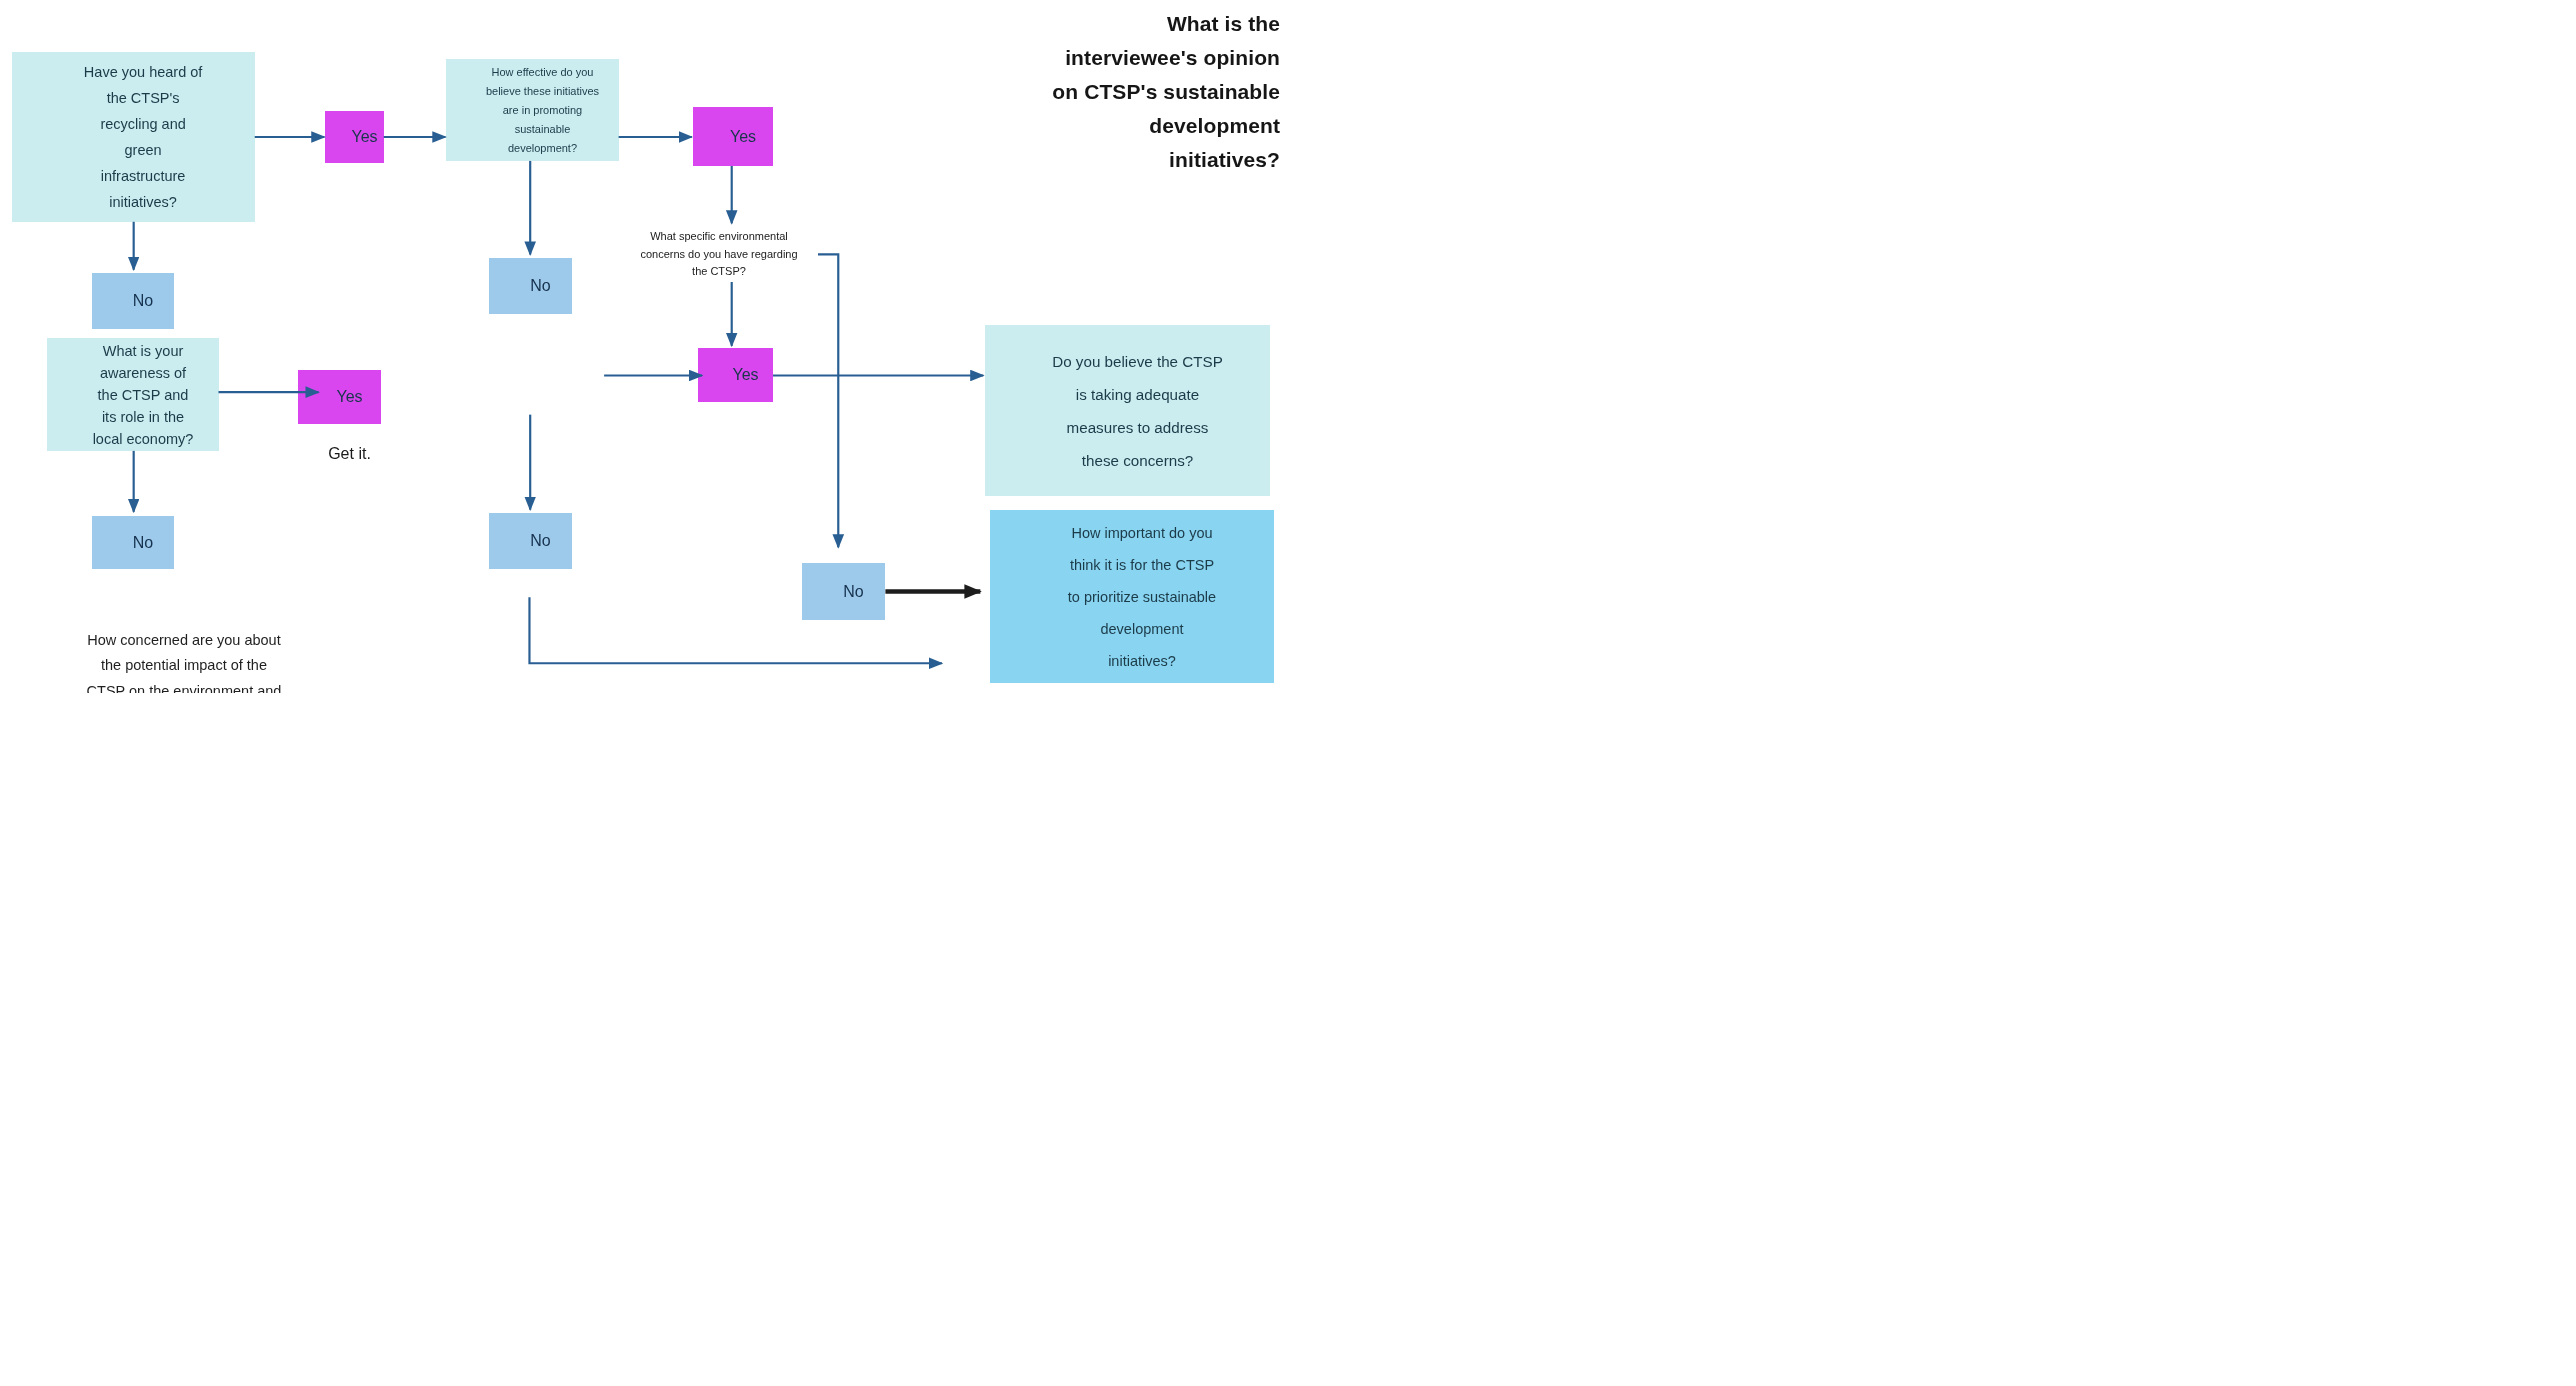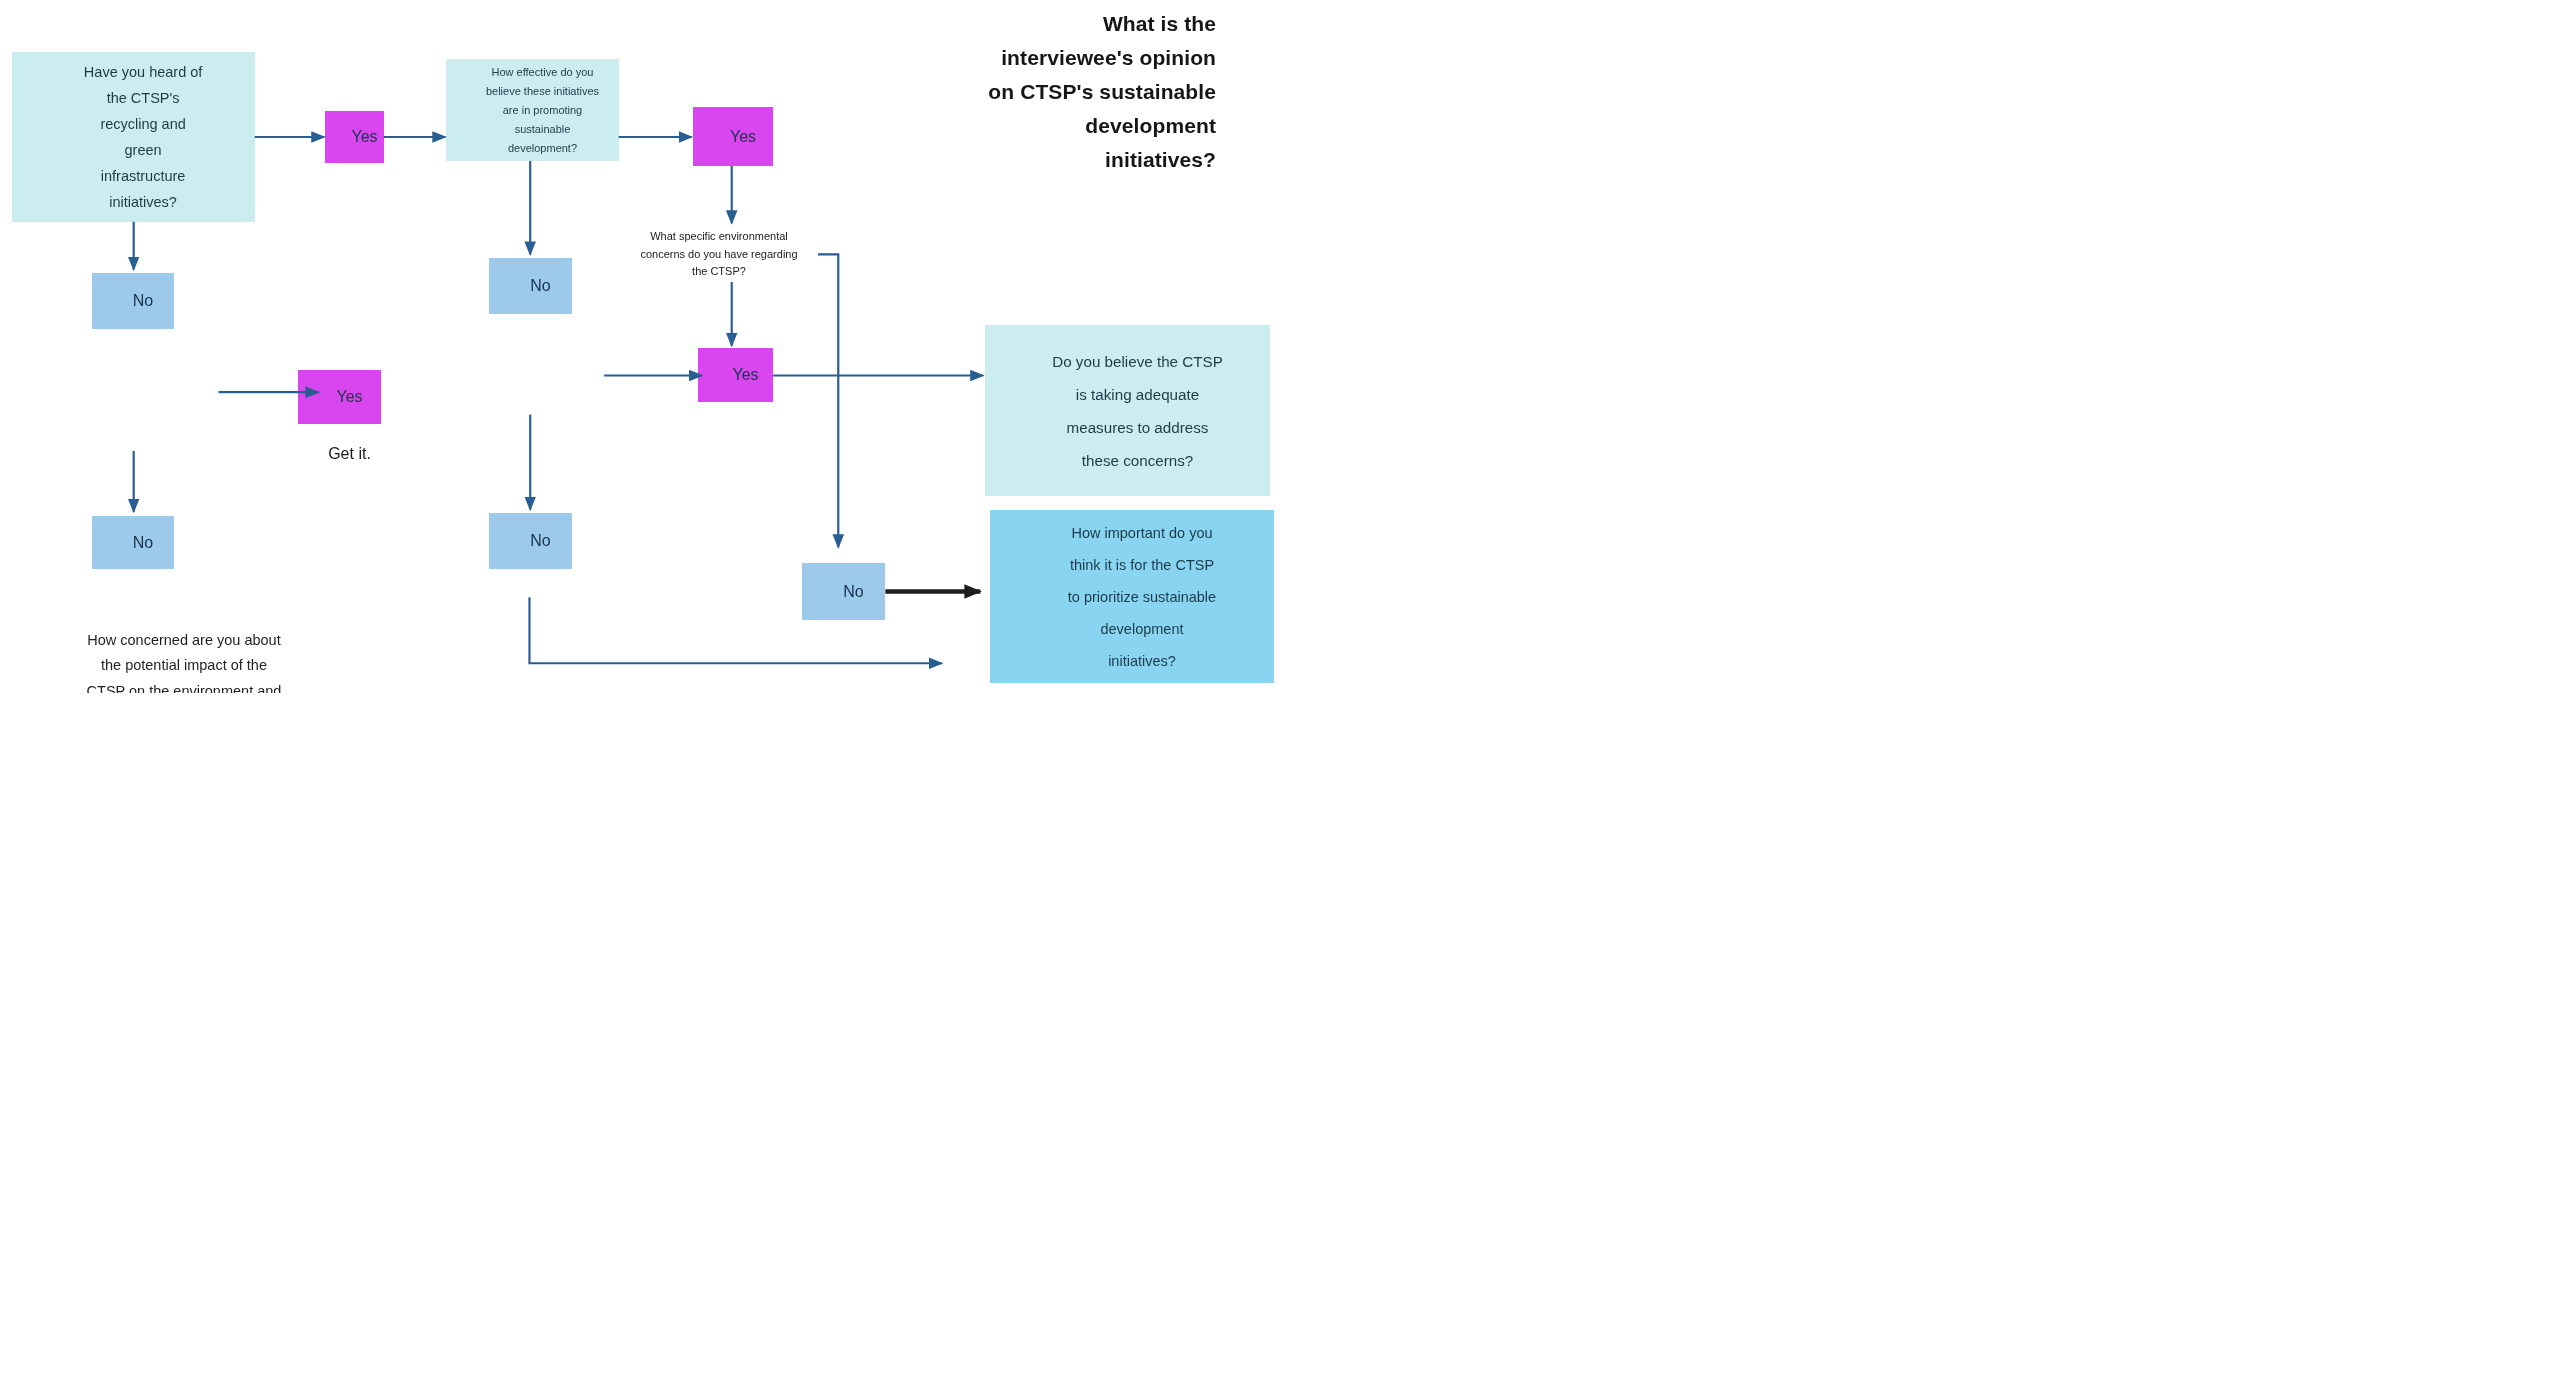--- a/index.html
+++ b/index.html
@@ -47,40 +47,45 @@
   #q-prioritize {left:990px;top:510px; width:284px; height:173px; font-size:14.5px; line-height:32px;}
   #no-heard     {left:92px; top:273px; width:82px; height:56px;}
   #q-awareness  {left:47px;  top:338px; width:172px; height:113px; font-size:14.5px; line-height:22px;}
   #yes-awareness{left:298px; top:370px; width:83px; height:54px;}
   #get-it       {left:298px; top:441px; width:83px; height:26px;  font-size:16px; color:#1a1a1a;}
   #no-awareness {left:92px; top:516px; width:82px; height:53px;}
   #q-concerned  {left:29px;  top:577px; width:290px; height:107px; font-size:14.5px; line-height:25.4px; color:#1f1f1f;margin-top:48px;}
   #no-effective {left:489px; top:258px; width:83px; height:56px;}
   #q-suggestions{left:417px; top:331px; width:187px; height:84px; font-size:11px; line-height:19px;}
   #no-suggestions{left:489px;top:513px; width:83px; height:56px;}
-  #page-title   {left:904px;top:7.3px;  width:312px;}
+  #page-title   {left:968px;top:7.3px;  width:312px;}
 </style>
 </head>
 <body>
 
 <div class="canvas">
 
   <div class="title" id="page-title">What is the
 interviewee's opinion
 on CTSP's sustainable
 development
 initiatives?</div>
 
   <div class="node box-cyan" id="q-heard">Have you heard of
 the CTSP's
 recycling and
 green
 infrastructure
 initiatives?</div>
   <div class="node box-blue yn" id="no-heard">No</div>
+  <div class="node box-cyan" id="q-awareness">What is your
+awareness of
+the CTSP and
+its role in the
+local economy?</div>
   <div class="node box-teal yn" id="yes-awareness">Yes</div>
   <div class="node plain" id="get-it">Get it.</div>
   <div class="node box-blue yn" id="no-awareness">No</div>
   <div class="node plain" id="q-concerned">How concerned are you about
 the potential impact of the
 CTSP on the environment and
 surrounding community?</div>
 
   <div class="node box-teal yn" id="yes-heard">Yes</div>
   <div class="node box-cyan" id="q-effective">How effective do you

